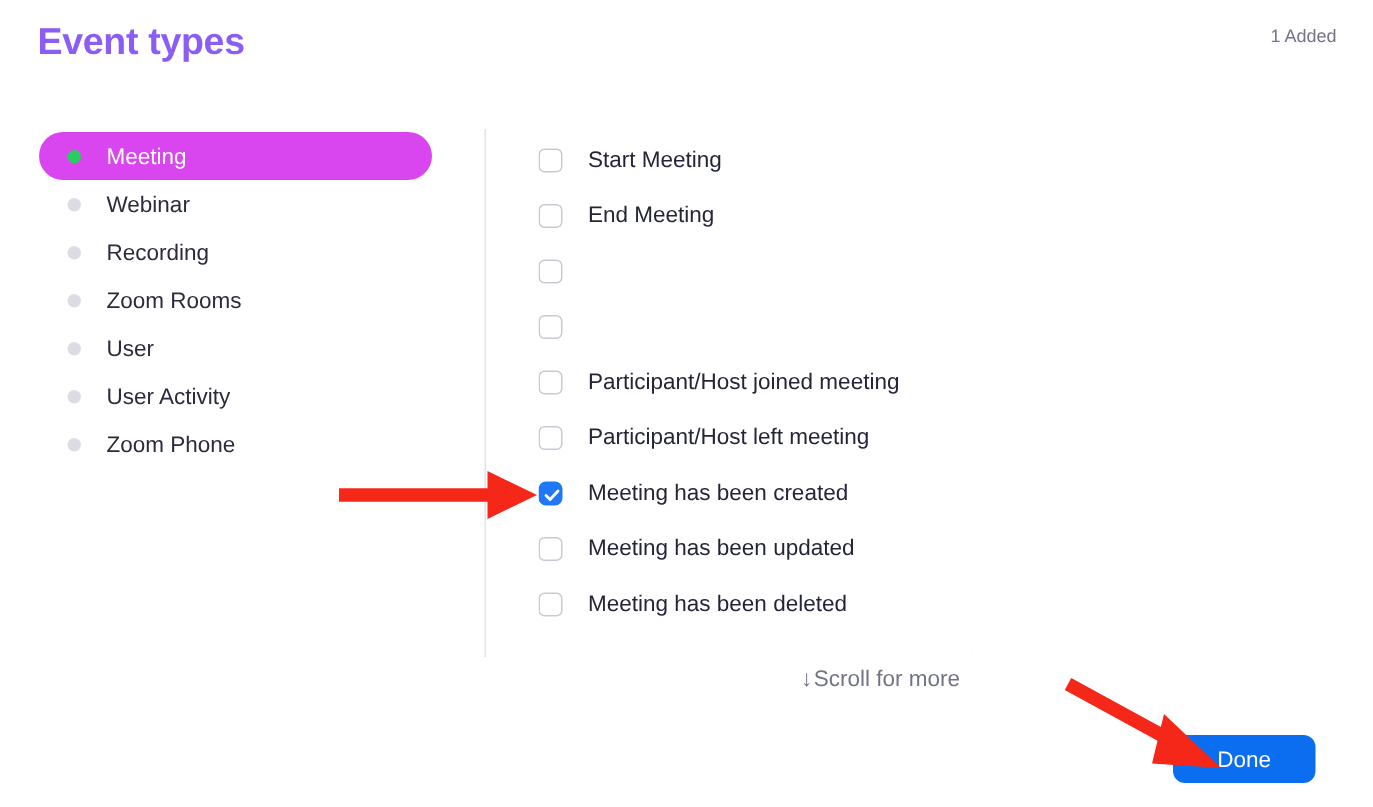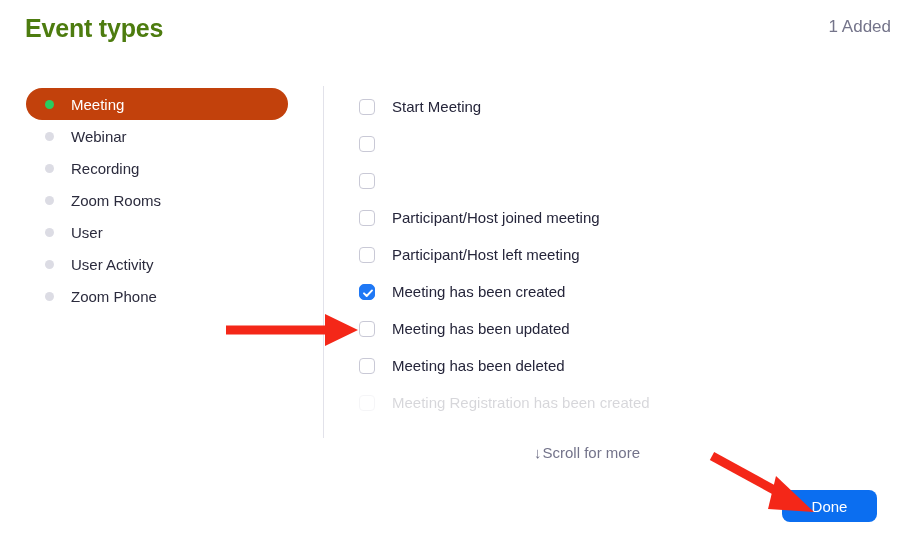--- a/index.html
+++ b/index.html
@@ -16,28 +16,28 @@
     -webkit-font-smoothing: antialiased;
   }
 
   
   #page-title {
     position: absolute;
     left: 25px;
     top: 14px;
     font-size: 25px;
     font-weight: bold;
-    color: #4d7c0f;
+    color: #8b5cf6;
     letter-spacing: -0.2px;
   }
   #added-count {
     position: absolute;
     right: 24px;
     top: 17px;
-    font-size: 17px;
+    font-size: 12px;
     color: #74748a;
     font-weight: normal;
   }
 
   
   #vertical-divider {
     position: absolute;
     left: 323px;
     top: 86px;
     width: 1px;
@@ -57,21 +57,21 @@
     height: 32px;
     border-radius: 16px;
     display: flex;
     align-items: center;
     padding-left: 19px;
     box-sizing: border-box;
     cursor: pointer;
     margin-bottom: 0px;
   }
   .sidebar-item.active {
-    background: #c2410c;
+    background: #d946ef;
     text-align: center;
   }
   .sidebar-dot {
     width: 9px;
     height: 9px;
     border-radius: 50%;
     background: #dcdce4;
     flex: 0 0 auto;
     margin-right: 17px;
   }
@@ -217,20 +217,24 @@
     </div>
   </div>
 
 <div id="event-list-wrap">
     <div class="event-row">
       <span class="cb"></span>
       <span class="event-label">Start Meeting</span>
     </div>
     <div class="event-row">
       <span class="cb"></span>
+      <span class="event-label">End Meeting</span>
+    </div>
+    <div class="event-row">
+      <span class="cb"></span>
     </div>
     <div class="event-row">
       <span class="cb"></span>
     </div>
     <div class="event-row">
       <span class="cb"></span>
       <span class="event-label">Participant/Host joined meeting</span>
     </div>
     <div class="event-row">
       <span class="cb"></span>

